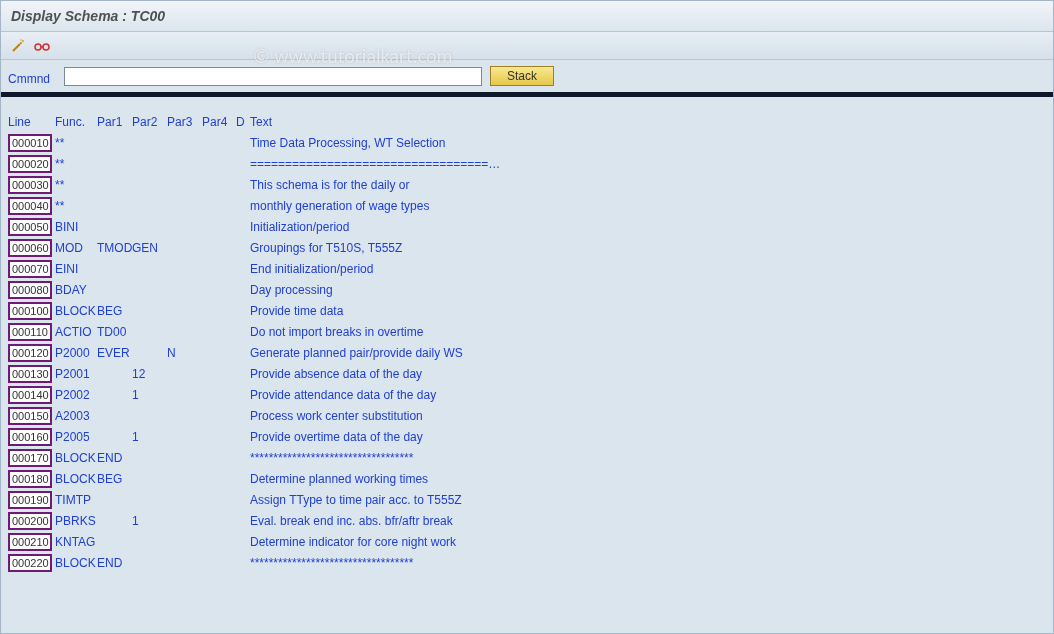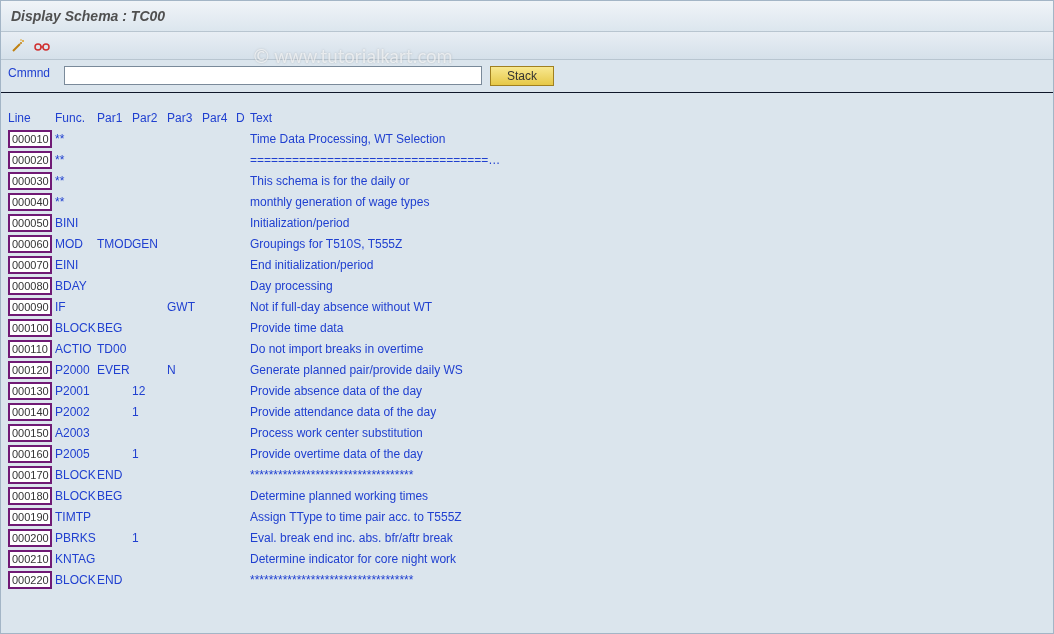--- a/index.html
+++ b/index.html
@@ -38,24 +38,24 @@
     .toolbar-icon {
       width: 18px;
       height: 18px;
       cursor: pointer;
       display: inline-flex;
       align-items: center;
       justify-content: center;
     }
     .cmd-row {
       display: flex;
-      align-items: flex-start;
+      align-items: flex-end;
       gap: 8px;
       padding: 6px 7px;
-      border-bottom: 1px solid #0f172a;
+      border-bottom: 5px solid #0f172a;
     }
     .cmd-label {
       color: #2040d0;
       font-size: 12px;
       width: 48px;
     }
     .cmd-input {
       flex: 0 0 418px;
       height: 19px;
       border: 1px solid #7a8a9a;
@@ -259,32 +259,20 @@
         <span class="col c-func">BDAY</span>
         <span class="col c-p1"></span>
         <span class="col c-p2"></span>
         <span class="col c-p3"></span>
         <span class="col c-p4"></span>
         <span class="col c-d"></span>
         <span class="col c-text">Day processing</span>
       </div>
       <div class="data-row">
         <span class="col c-line">
-          <span class="line-box">000090</span>
-        </span>
-        <span class="col c-func">IF</span>
-        <span class="col c-p1"></span>
-        <span class="col c-p2"></span>
-        <span class="col c-p3">GWT</span>
-        <span class="col c-p4"></span>
-        <span class="col c-d"></span>
-        <span class="col c-text">Not if full-day absence without WT</span>
-      </div>
-      <div class="data-row">
-        <span class="col c-line">
           <span class="line-box">000100</span>
         </span>
         <span class="col c-func">BLOCK</span>
         <span class="col c-p1">BEG</span>
         <span class="col c-p2"></span>
         <span class="col c-p3"></span>
         <span class="col c-p4"></span>
         <span class="col c-d"></span>
         <span class="col c-text">Provide time data</span>
       </div>

